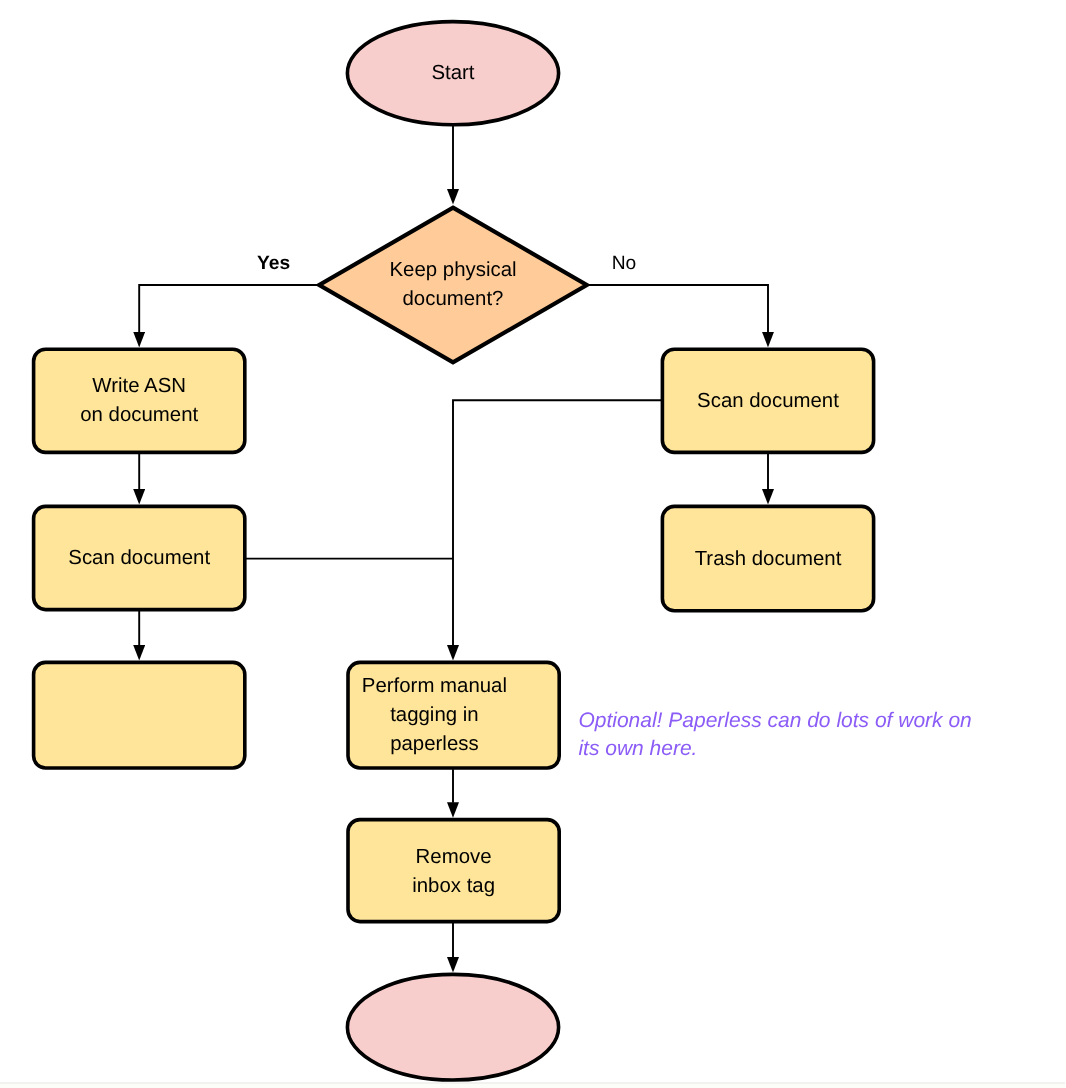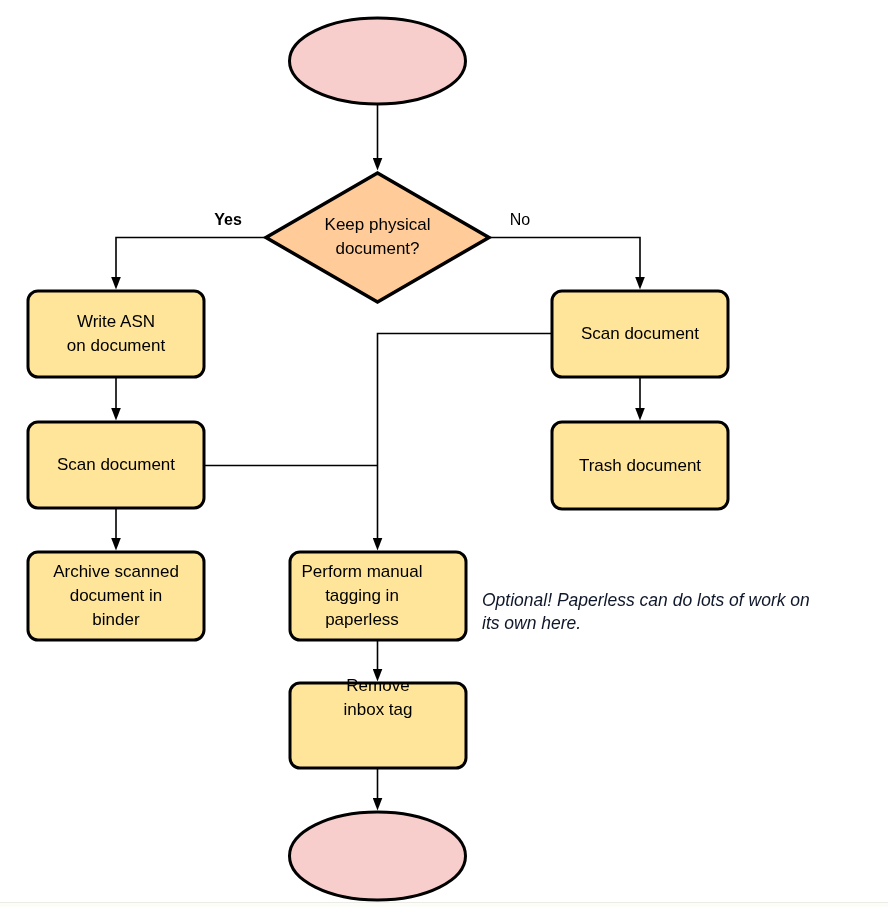--- a/index.html
+++ b/index.html
@@ -45,21 +45,21 @@
   .annotation {
     position: absolute;
     left: 482px;
     top: 589px;
     width: 404px;
     font-size: 17.5px;
     line-height: 23px;
     font-style: italic;
     text-align: left;
     white-space: pre-line;
-    color: #0f172a;
+    color: #8b5cf6;
   }
   .bottom-strip {
     position: absolute;
     left: 0;
     top: 902px;
     width: 888px;
     height: 5px;
     background: #fcfcf9;
     border-top: 1px solid #ececе6;
     border-top: 1px solid #ecece6;
@@ -93,42 +93,40 @@
     <rect x="28" y="291" width="176" height="86" rx="10" fill="#ffe59a" stroke="#000000" stroke-width="3"></rect>
     <rect x="28" y="422" width="176" height="86" rx="10" fill="#ffe59a" stroke="#000000" stroke-width="3"></rect>
     <rect x="28" y="552" width="176" height="88" rx="10" fill="#ffe59a" stroke="#000000" stroke-width="3"></rect>
     <rect x="552" y="291" width="176" height="86" rx="10" fill="#ffe59a" stroke="#000000" stroke-width="3"></rect>
     <rect x="552" y="422" width="176" height="87" rx="10" fill="#ffe59a" stroke="#000000" stroke-width="3"></rect>
     <rect x="290" y="552" width="176" height="88" rx="10" fill="#ffe59a" stroke="#000000" stroke-width="3"></rect>
     <rect x="290" y="683" width="176" height="85" rx="10" fill="#ffe59a" stroke="#000000" stroke-width="3"></rect>
     <ellipse cx="377.5" cy="856" rx="88" ry="44" fill="#f8cecc" stroke="#000000" stroke-width="3"></ellipse>
   </svg>
 
+  <div class="label" style="left:289px; top:18px; width:177px; height:86px;">Start</div>
 
   <div class="label" style="left:277px; top:172px; width:201px; height:130px;">Keep physical
 document?</div>
 
   <div class="label" style="left:28px; top:291px; width:176px; height:86px;border-radius:16px;">Write ASN
 on document</div>
 
   <div class="label" style="left:28px; top:422px; width:176px; height:86px;">Scan document</div>
 
-  <div class="label" style="left:28px; top:552px; width:176px; height:88px;">Archive scanned
-document in
-binder</div>
 
   <div class="label" style="left:552px; top:291px; width:176px; height:86px;">Scan document</div>
 
   <div class="label" style="left:552px; top:422px; width:176px; height:87px;">Trash document</div>
 
   <div class="label" style="left:290px; top:552px; width:144px; height:88px;">Perform manual
 tagging in
 paperless</div>
 
-  <div class="label" style="left:290px; top:655px; width:176px; height:85px;">Remove
+  <div class="label" style="left:290px; top:683px; width:176px; height:85px;">Remove
 inbox tag</div>
 
 
   <div class="edge-label" style="left:198px; top:210px; width:60px;font-weight:bold;">Yes</div>
 
   <div class="edge-label" style="left:490px; top:210px; width:60px;">No</div>
 
   <div class="annotation">Optional! Paperless can do lots of work on
 its own here.</div>
 

